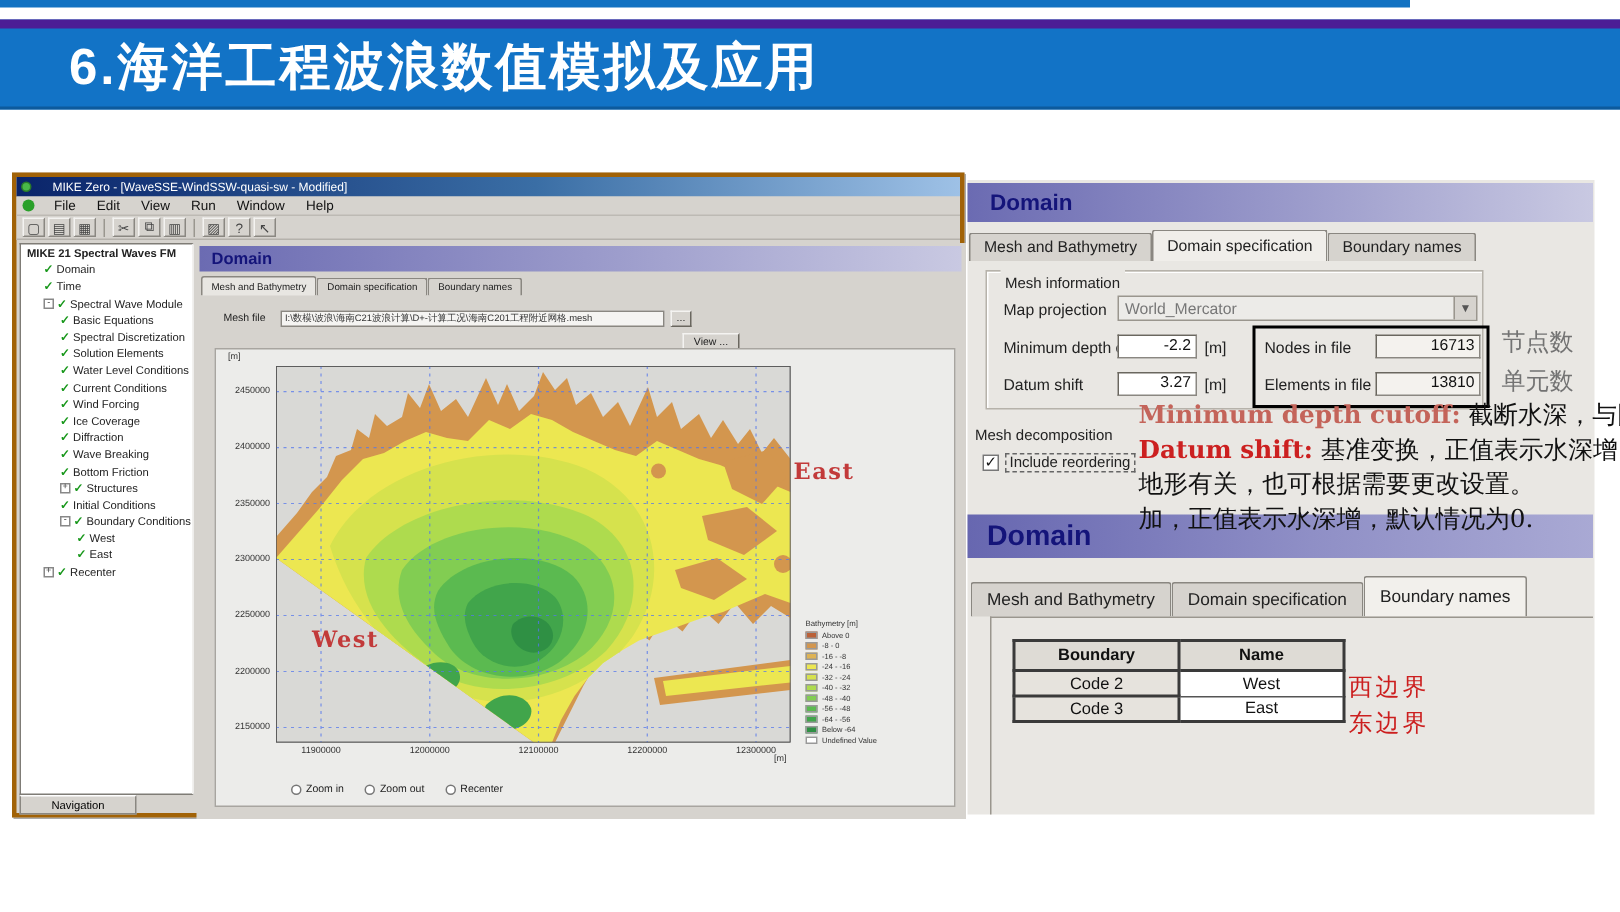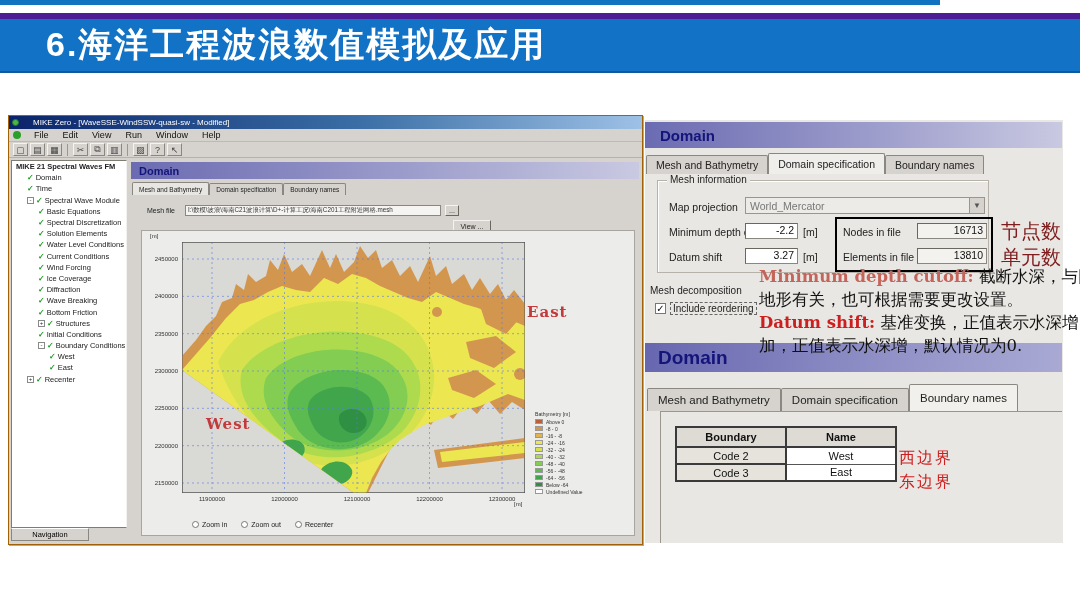--- a/index.html
+++ b/index.html
@@ -10,21 +10,21 @@
 
   
   #top-strip { left:0; top:0; width:940px; height:5px; background:#1272c2; }
   #title-bar { left:0; top:13px; width:1080px; height:60px;
     background:#1273c6; border-top:6px solid #4c1d95; border-bottom:2px solid #0d5a9c;
     display:flex; align-items:center; }
   #title-bar .t { color:#fff; font-weight:bold; font-size:34px; margin-left:46px; letter-spacing:2px; }
 
   
   #mike { left:8px; top:115px; width:635px; height:430px; background:#d6d3ce;
-    border:1px solid #a16207; box-shadow:1px 1px 0 #aaa; }
+    border:3px solid #a16207; box-shadow:1px 1px 0 #aaa; }
   #mike-title { left:0; top:0; width:100%; height:13px;
     background:linear-gradient(90deg,#0a246a,#3a6ea5 55%,#9ec1e6); display:flex; align-items:center; }
   #mike-title .txt { color:#fff; font-size:8px; margin-left:14px; white-space:nowrap; }
   #mike-title .appdot { width:7px; height:7px; margin-left:3px; background:#49b849; border-radius:50%; border:1px solid #2a7a2a; }
   #menu-row { left:0; top:13px; width:100%; height:13px; background:#d6d3ce; display:flex; align-items:center; border-bottom:1px solid #bdbab4;}
   #menu-row .dot { width:8px; height:8px; border-radius:50%; background:#2aa02a; margin:0 6px 0 4px; }
   .menu-item { font-size:9px; color:#111; padding:0 7px; }
   #toolbar { left:0; top:26px; width:100%; height:16px; background:#d6d3ce; display:flex; align-items:center; gap:2px; padding-left:4px; border-bottom:1px solid #b5b2ac; }
   .tbtn { width:15px; height:13px; background:#d6d3ce; border:1px solid #f4f3f1; border-right-color:#8a8781; border-bottom-color:#8a8781;
     font-size:9px; color:#444; display:flex; align-items:center; justify-content:center; }
@@ -77,30 +77,30 @@
   .radio { display:flex; align-items:center; font-size:7px; color:#222; }
   .radio .rc { width:7px; height:7px; border-radius:50%; border:1px solid #777; background:#fff; margin-right:3px; }
 
   
   #rp { left:645px; top:120px; width:418px; height:423px; background:#e9e7e3; }
   #rp-hdr1 { left:0; top:2px; width:417px; height:26px; font-size:15px; display:flex; align-items:center; padding-left:15px; }
   #rp-tabs1 { left:1px; top:33px; height:21px; } #rp-tabs1 .tab { font-size:10.5px; height:19px; padding:0 9px; }
   #rp-tabs1 .tab.active { height:21px; background:#f0eeea; }
   .groupbox { border:1px solid #b6b2aa; box-shadow:inset 1px 1px 0 #fff; }
   #mesh-info { left:12px; top:60px; width:332px; height:93px; }
-  #mesh-info-lbl { left:22px; top:54px; font-size:10px; color:#222; background:#e9e7e3; padding:0 3px; }
+  #mesh-info-lbl { left:22px; top:54px; font-size:10px; color:#222; background:#e9e7e3; padding:10px 3px; }
   .flabel { position:absolute; font-size:10.5px; color:#222; white-space:nowrap; }
   .fbox { position:absolute; background:#fff; border:1px solid #8a8781; border-top-color:#6a675f; border-left-color:#6a675f;
     font-size:10.5px; color:#111; text-align:right; padding:0 3px; font-family:"Liberation Sans",sans-serif; }
   #combo { left:100px; top:77px; width:240px; height:17px; background:#ecebe8; border:1px solid #9a968e;
     display:flex; align-items:center; justify-content:space-between; padding-left:4px; font-size:10.5px; color:#777; }
   #combo .arrow { width:15px; height:15px; background:#d6d3ce; border-left:1px solid #9a968e; font-size:8px; color:#555;
     display:flex; align-items:center; justify-content:center; }
   #hl-rect { left:190px; top:97px; width:158px; height:55px; border:2px solid #000; }
-  .cnote { position:absolute; font-family:"DejaVu Serif", serif; font-size:20px; color:#7f1d1d; white-space:nowrap; }
+  .cnote { position:absolute; font-family:"DejaVu Serif", serif; font-size:16px; color:#737373; white-space:nowrap; }
   #mesh-dec { left:5px; top:165px; font-size:10px; color:#222; }
   #reorder { left:10px; top:182px; display:flex; align-items:center; }
   #reorder .cb { width:11px; height:11px; border:1px solid #777; background:#fff; color:#111; font-size:10px; line-height:10px; text-align:center; margin-right:4px;}
   #reorder .lbl { font-size:10px; color:#222; border:1px dashed #666; padding:0 2px; }
   #notes { left:114px; top:146px; width:304px; }
   .nline { font-family:"DejaVu Serif", serif; font-size:16.5px; color:#111; height:23px; white-space:nowrap; }
   .nline .pre { font-weight:bold; }
   #rp-hdr2 { left:0; top:223px; width:417px; height:29px; font-size:19px; display:flex; align-items:center; padding-left:13px;
     background:linear-gradient(90deg,#6767b0,#8f8fc6 55%,#a9a9d4); z-index:1;}
   #notes { z-index:2; }
@@ -441,22 +441,22 @@
     <span class="cnote" style="left:356px;top:124px;">单元数</span>
 
     <span id="mesh-dec" class="abs">Mesh decomposition</span>
     <div id="reorder" class="abs">
       <span class="cb">✓</span>
       <span class="lbl">Include reordering</span>
     </div>
 
     <div id="notes" class="abs">
         <div class="nline"><div class="pre" style="display: inline; color: rgb(196, 100, 90);">Minimum depth cutoff:</div><div style="display: inline;"> 截断水深，与网格</div></div>
+        <div class="nline"><div class="pre" style="display: inline; color: rgb(204, 32, 32);">Datum shift:</div><div style="display: inline;"> 基准变换，正值表示水深增</div></div>
         <div class="nline"><div style="display: inline;">地形有关，也可根据需要更改设置。</div></div>
-        <div class="nline"><div class="pre" style="display: inline; color: rgb(204, 32, 32);">Datum shift:</div><div style="display: inline;"> 基准变换，正值表示水深增</div></div>
         <div class="nline"><div style="display: inline;">加，正值表示水深增，默认情况为0.</div></div>
       </div>
 
     <div id="rp-hdr2" class="abs phdr">
       <span>Domain</span>
     </div>
     <div id="rp-tabs2" class="abs tabrow">
         <div class="tab">Mesh and Bathymetry</div>
         <div class="tab">Domain specification</div>
         <div class="tab active">Boundary names</div>

